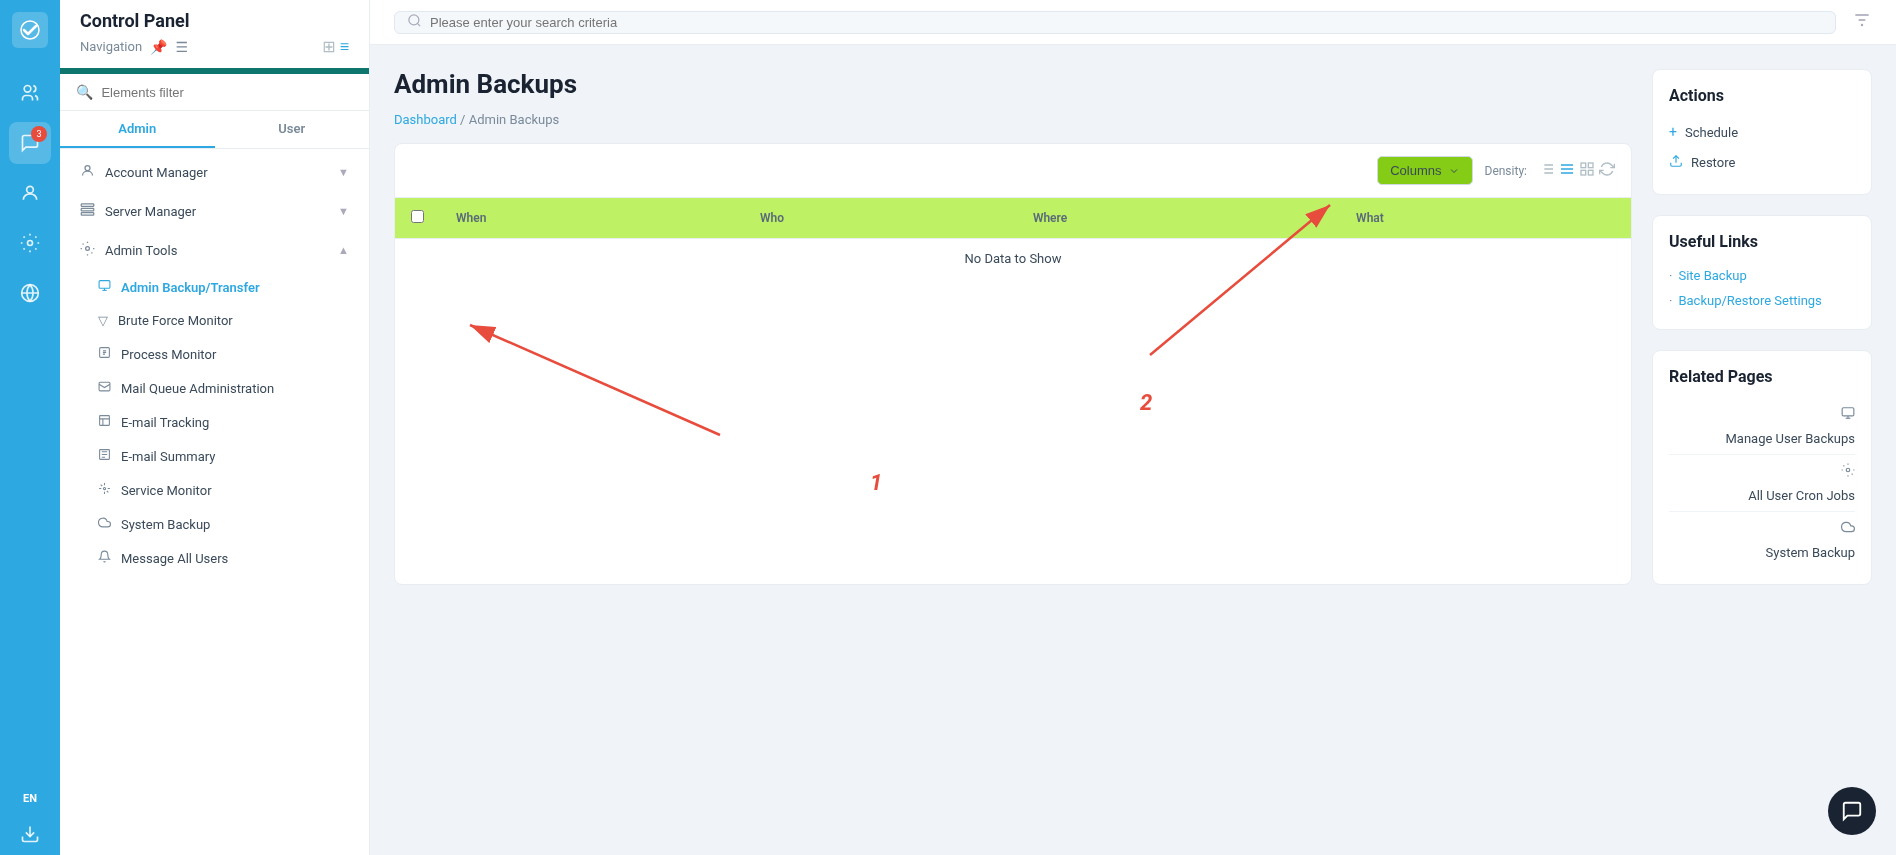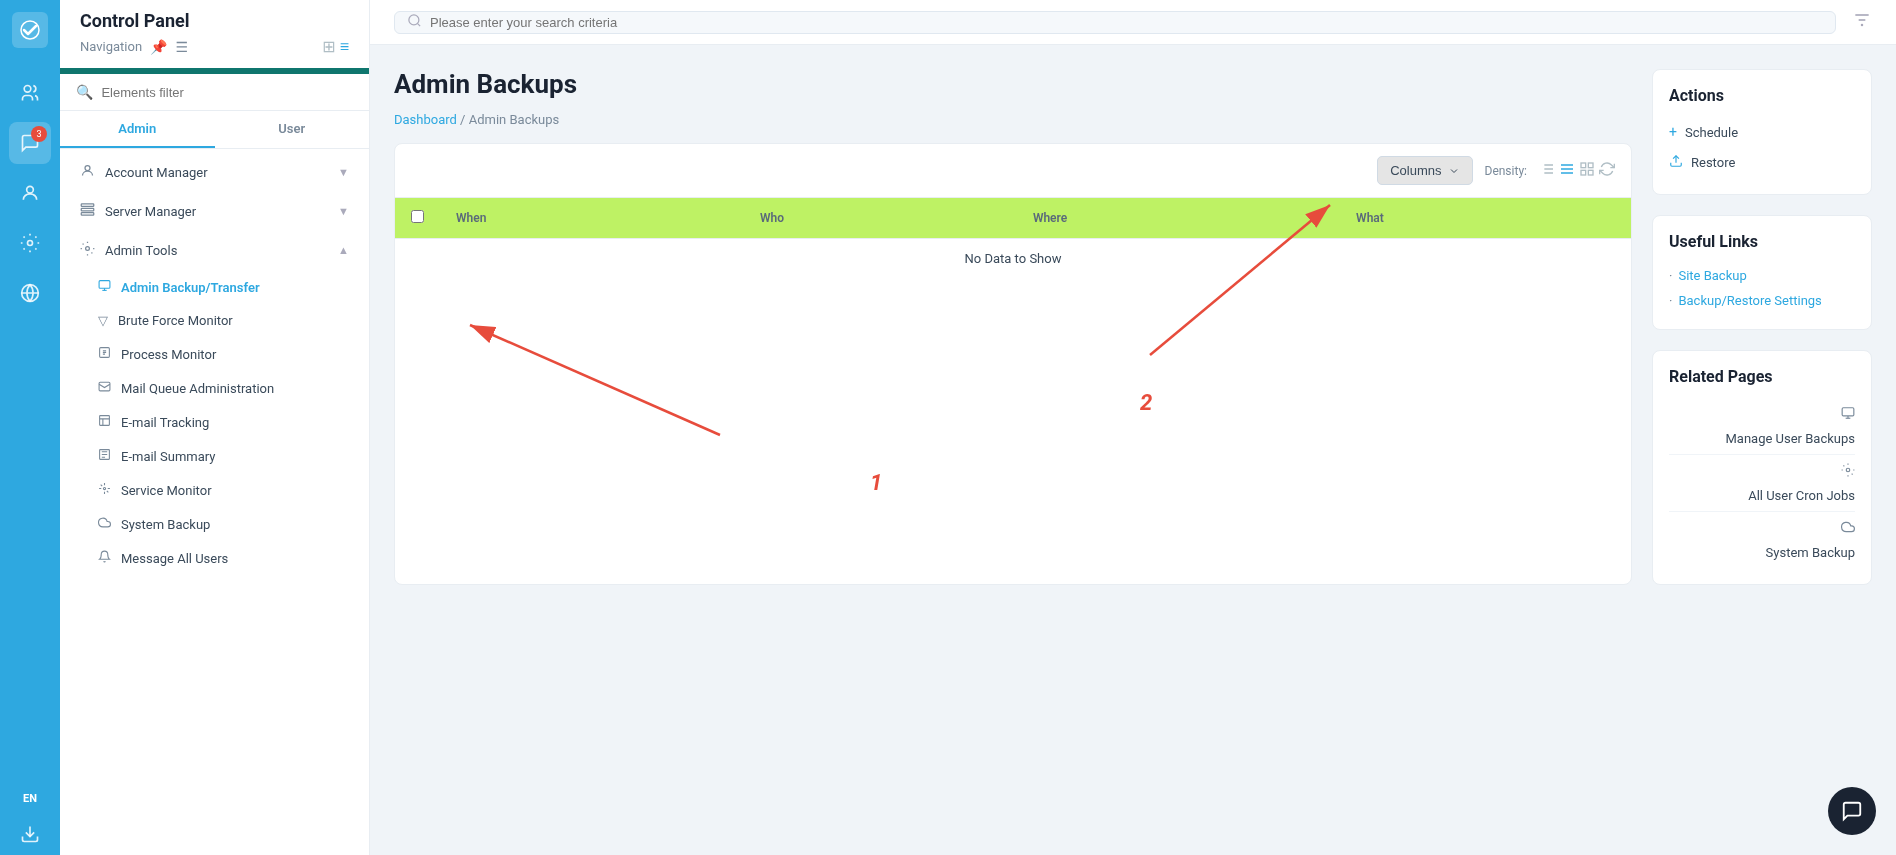--- a/index.html
+++ b/index.html
@@ -174,21 +174,21 @@
     }
 
     .table-toolbar {
       display: flex; align-items: center; justify-content: flex-end;
       padding: 12px 16px;
       border-bottom: 1px solid #e8edf2;
       gap: 12px;
     }
     .columns-btn {
       display: flex; align-items: center; gap: 6px;
-      background: #e5e5e5; border: 1px solid #d0dae4;
+      background: #84cc16; border: 1px solid #d0dae4;
       border-radius: 5px; padding: 6px 12px;
       font-size: 13px; color: #3a4a5a; cursor: pointer;
     }
     .density-label { font-size: 12px; color: #7a8a9a; }
     .density-btns { display: flex; gap: 4px; align-items: center; }
     .density-btn { font-size: 16px; color: #b0bec5; cursor: pointer; }
     .density-btn.active { color: #2ea8e0; }
 
     .data-table { width: 100%; border-collapse: collapse; }
     .data-table th {

